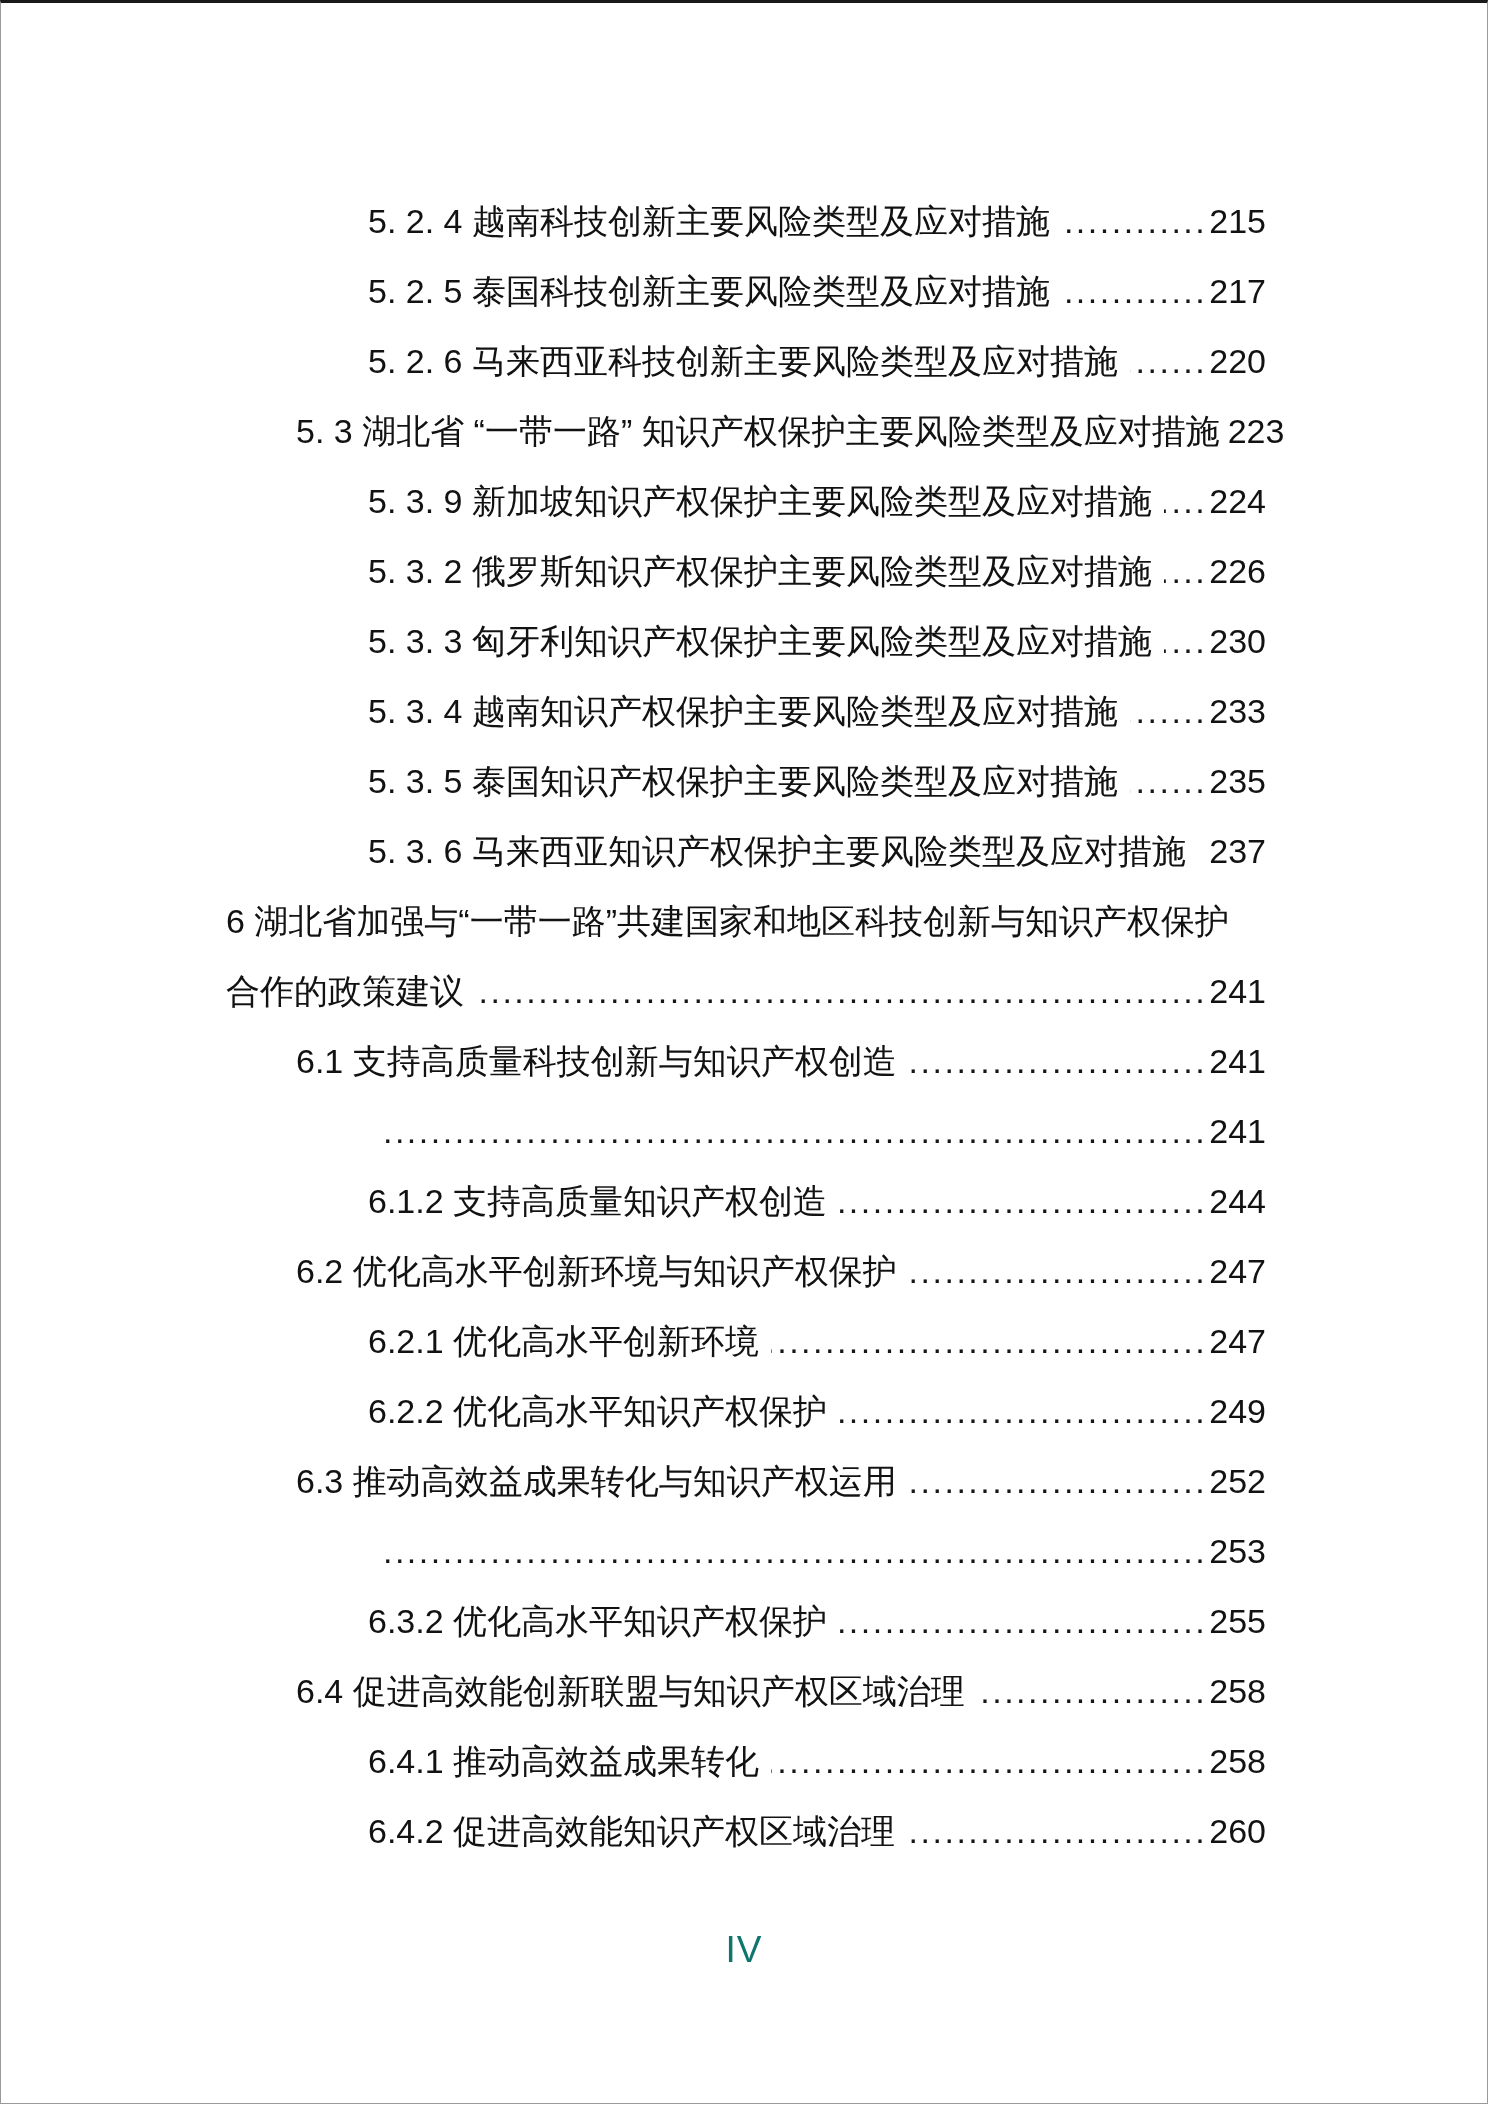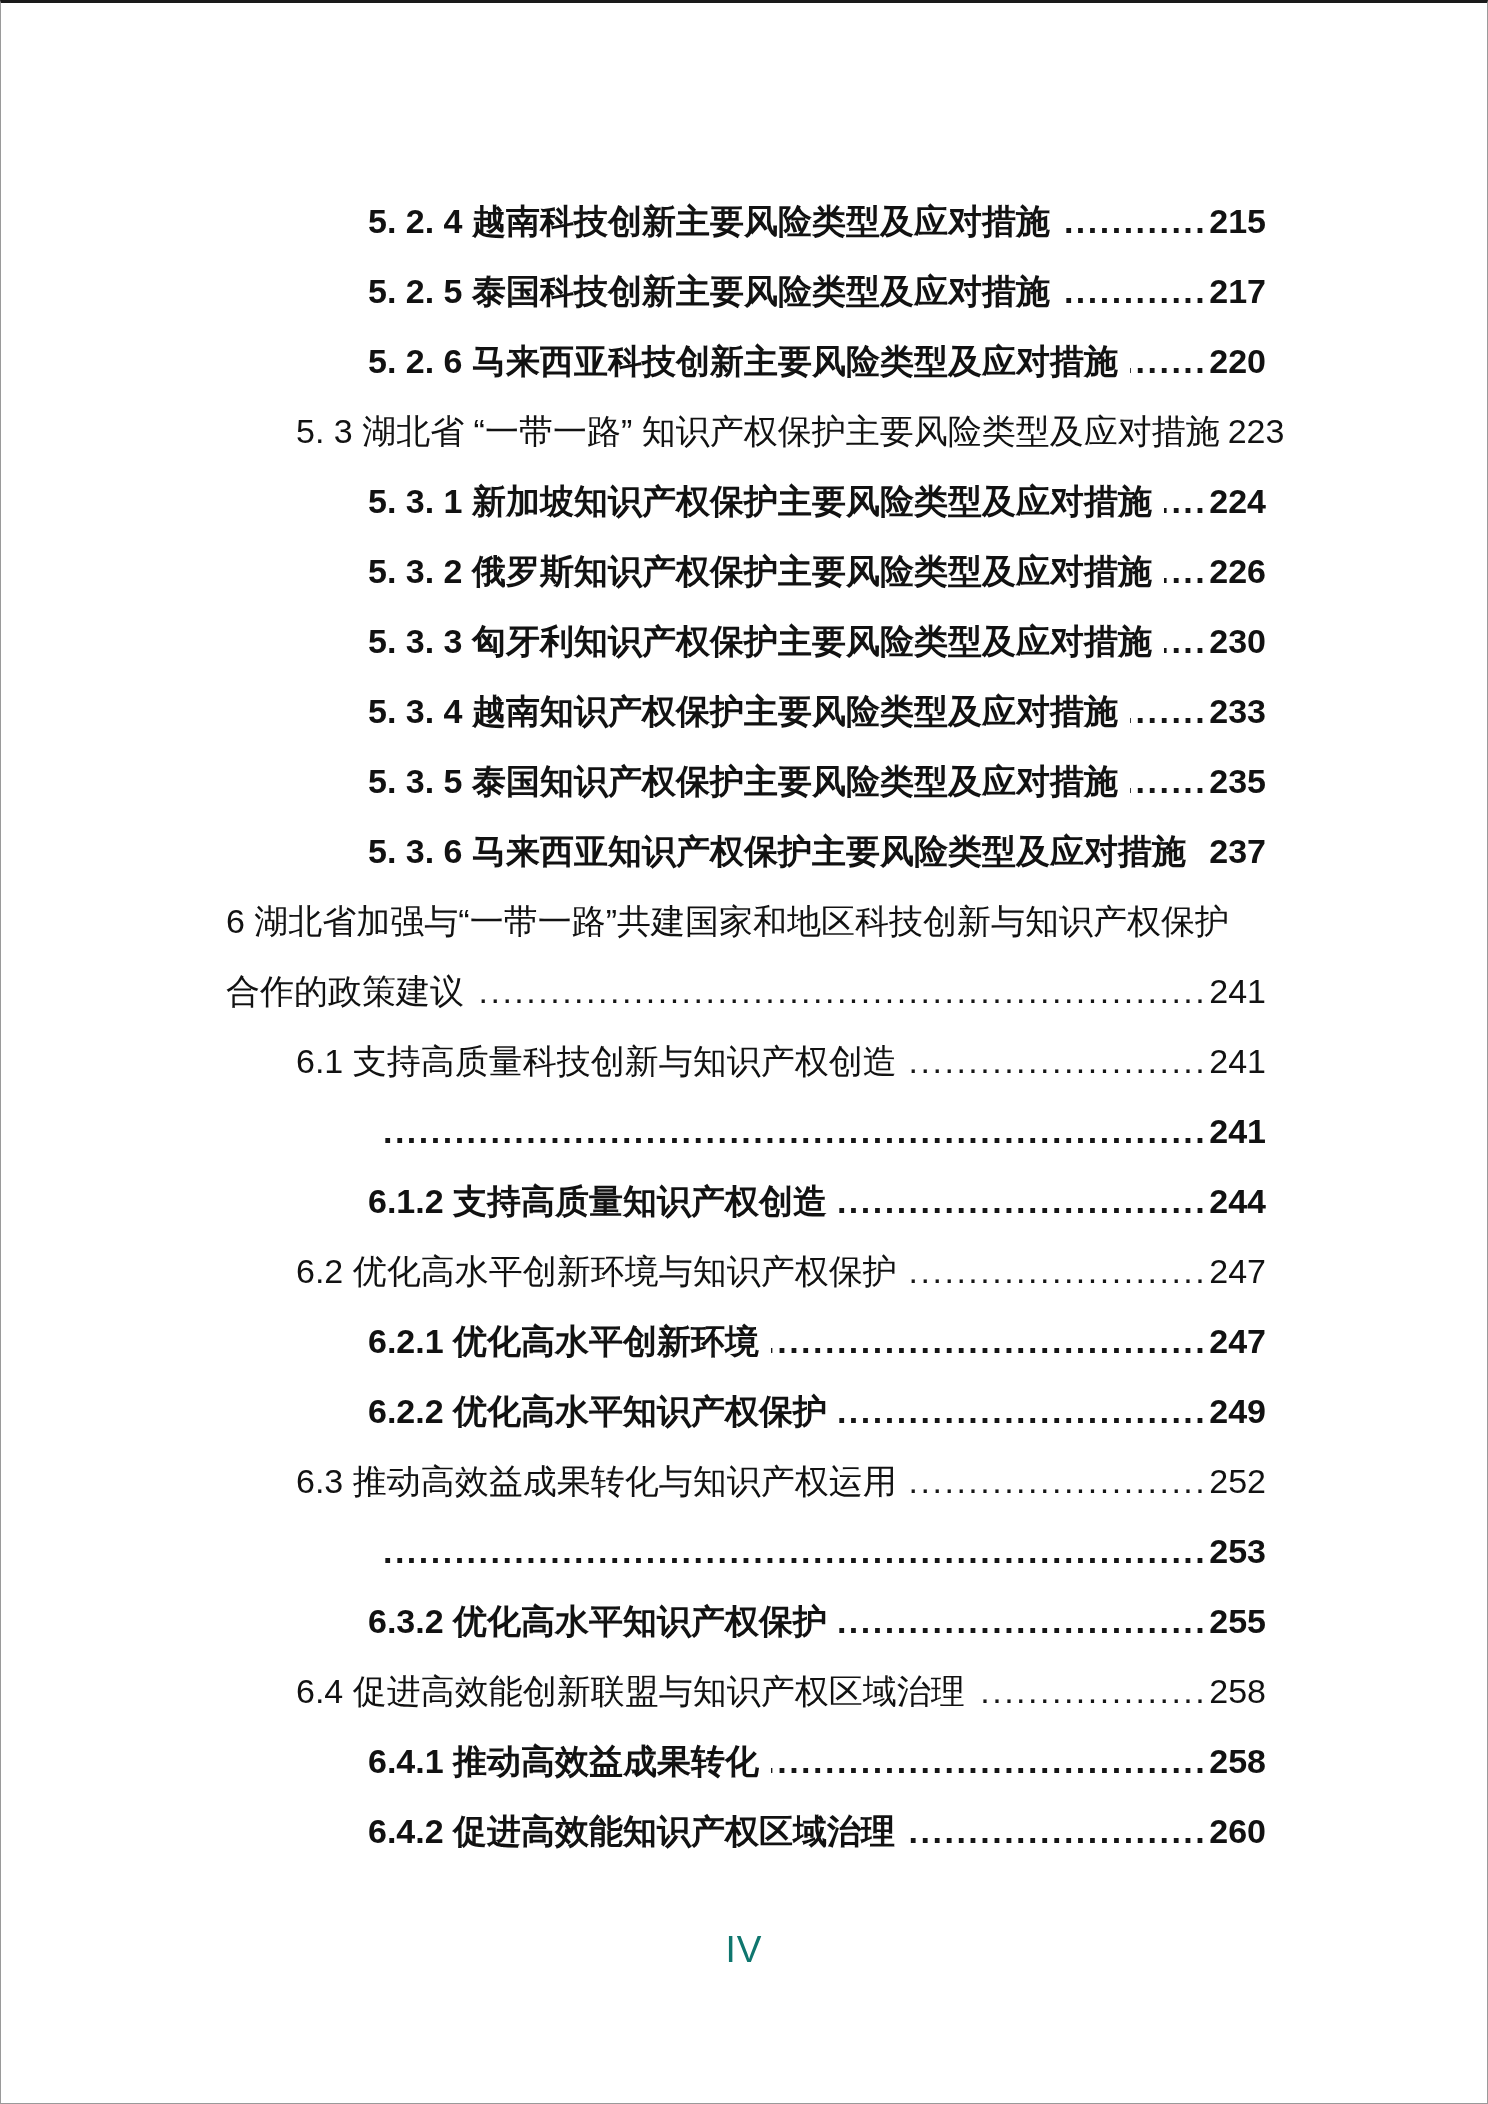--- a/index.html
+++ b/index.html
@@ -20,21 +20,21 @@
   .toc-row {
     display: flex;
     align-items: baseline;
     height: 70px;
     line-height: 70px;
     font-size: 34px;
     white-space: nowrap;
   }
   .lvl1 { padding-left: 0; }
   .lvl2 { padding-left: 70px; align-items: flex-end; }
-  .lvl3 { padding-left: 142px; font-weight: bold; }
+  .lvl3 { padding-left: 142px; }
   .toc-label {
     flex: 0 0 auto;
     white-space: nowrap;
   }
   .toc-leader {
     flex: 1 1 auto;
     min-width: 0;
     overflow: hidden;
     white-space: nowrap;
     direction: rtl;
@@ -84,21 +84,21 @@
     <span class="toc-page">220</span>
   </div>
 
   <div class="toc-row lvl2 no-dots">
     <span class="toc-label">5. 3 湖北省 “一带一路” 知识产权保护主要风险类型及应对措施</span>
     <span class="toc-leader"></span>
     <span class="toc-page">223</span>
   </div>
 
   <div class="toc-row lvl3">
-    <span class="toc-label">5. 3. 1 新加坡知识产权保护主要风险类型及应对措施</span>
+    <span class="toc-label">5. 3. 9 新加坡知识产权保护主要风险类型及应对措施</span>
     <span class="toc-leader"></span>
     <span class="toc-page">224</span>
   </div>
 
   <div class="toc-row lvl3">
     <span class="toc-label">5. 3. 2 俄罗斯知识产权保护主要风险类型及应对措施</span>
     <span class="toc-leader"></span>
     <span class="toc-page">226</span>
   </div>
 

